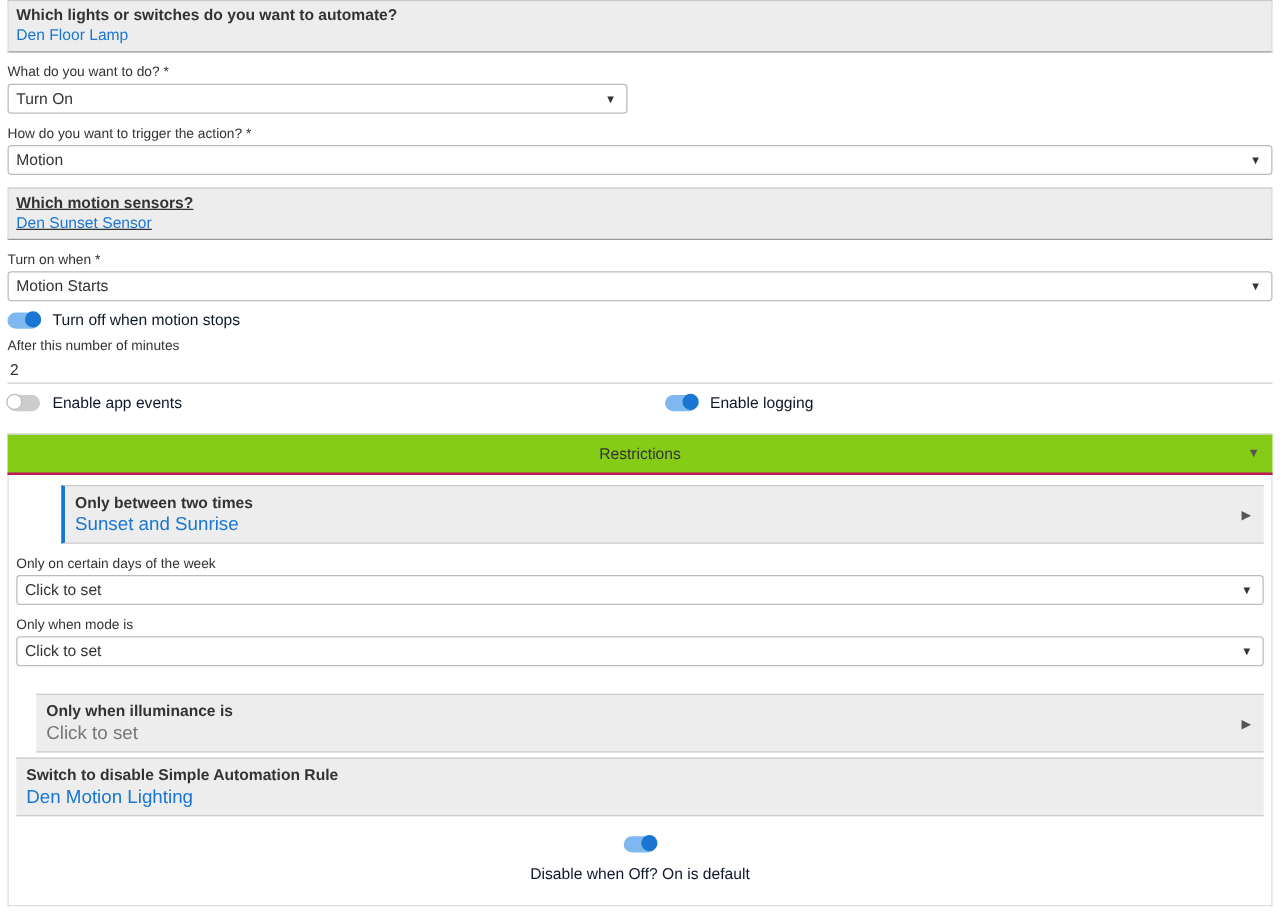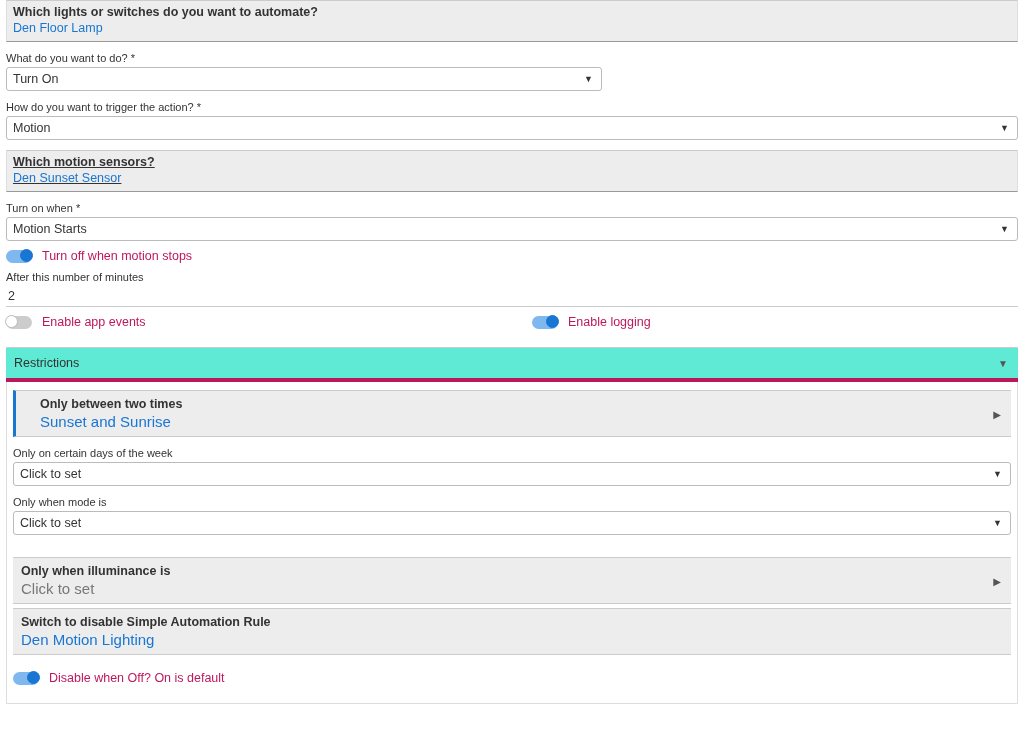--- a/index.html
+++ b/index.html
@@ -24,40 +24,40 @@
   .section-box .lnk { color: #1976d2; font-size: 12.5px; margin-top: 2px; }
   .expand-row {
     position: relative;
     background: #ededed;
     border-top: 1px solid #ccc;
     border-bottom: 1px solid #ccc;
     padding: 6px 8px 6px 8px;
     margin: 4px 0;
     cursor: pointer;
   }
-  .expand-row.blueaccent { border-left: 3px solid #1976d2; padding-left: 24px; }
+  .expand-row.blueaccent { border-left: 3px solid #1976d2; padding-left: 8px; margin-left: 36px; }
   .expand-row .t1 { font-weight: bold; font-size: 12.5px; color: #333; }
   .expand-row .t2 { color: #1976d2; font-size: 15px; margin-top: 2px; }
   .expand-row .t2.gray { color: #777; }
   .expand-row .caret {
     position: absolute; right: 10px; top: 50%; transform: translateY(-50%);
     font-size: 10px; color: #555;
   }
   .lbl { font-size: 11px; color: #333; margin: 10px 0 3px 0; }
   .sel {
     width: 100%;
     border: 1px solid #bbb;
     border-radius: 3px;
     background: #fff;
     padding: 4px 22px 4px 6px;
     font-size: 12.5px; color: #333;
     position: relative;
     cursor: pointer;
   }
-  .sel.half { width: 596px; }
+  .sel.half { width: 496px; }
   .sel .dd {
     position: absolute; right: 8px; top: 50%; transform: translateY(-50%);
     font-size: 9px; color: #333;
   }
   .inp-underline {
     width: 100%;
     border: none;
     border-bottom: 1px solid #ccc;
     padding: 3px 2px;
     font-size: 12.5px;
@@ -70,32 +70,33 @@
     cursor: pointer;
   }
   .toggle .knob {
     width: 13px; height: 13px; border-radius: 50%;
     background: #fff; border: 1px solid #bbb;
     position: absolute; top: -1px; left: -1px;
     transition: left .1s;
   }
   .toggle.on { background: #7fb8ef; }
   .toggle.on .knob { left: 14px; background: #1976d2; border-color: #1976d2; }
-  .toggle-lbl { font-size: 12.5px; color: #be185d; }
+  .toggle-lbl { font-size: 12.5px; color: #0f172a; }
   .two-col { display: flex; gap: 40px; }
   .two-col > .toggle-row { flex: 1; }
   .restrictions-hdr {
-    background: #5eead4;
+    background: #84cc16;
     border-top: 1px solid #ccc;
-    border-bottom: 4px solid #be185d;
+    border-bottom: 2px solid #be185d;
     padding: 8px 8px;
     margin-top: 10px;
     position: relative;
     font-size: 12.5px; color: #333;
     cursor: pointer;
+    text-align: center;
   }
   .restrictions-hdr .car { position: absolute; right: 10px; top: 50%; transform: translateY(-50%); font-size: 10px; color: #555; }
   .restrictions-body {
     border: 1px solid #ddd;
     border-top: none;
     padding: 4px 6px 10px 6px;
   }
   .footer {
     display: flex; justify-content: space-between;
     padding: 10px 2px 4px 2px;
@@ -178,32 +179,32 @@
       <span class="sel-inner">Click to set</span>
       <span class="dd">▼</span>
     </div>
 
     <div class="lbl">Only when mode is</div>
     <div class="sel">
       <span class="sel-inner">Click to set</span>
       <span class="dd">▼</span>
     </div>
 
-    <div class="expand-row" style="margin-top:22px;">
+    <div class="expand-row" style="margin-top:22px;margin-left:16px;">
       <div class="t1">Only when illuminance is</div>
       <div class="t2 gray">Click to set</div>
       <span class="caret">▶</span>
     </div>
 
     <div class="expand-row">
       <div class="t1">Switch to disable Simple Automation Rule</div>
       <div class="t2">Den Motion Lighting</div>
     </div>
 
-    <div class="toggle-row" style="margin-top:16px;">
+    <div class="toggle-row" style="margin-top:16px;flex-direction:column;">
       <div class="toggle on">
           <div class="knob"></div>
         </div>
       <div class="toggle-lbl">Disable when Off? On is default</div>
     </div>
 
   </div>
 
   <div class="footer">
     

